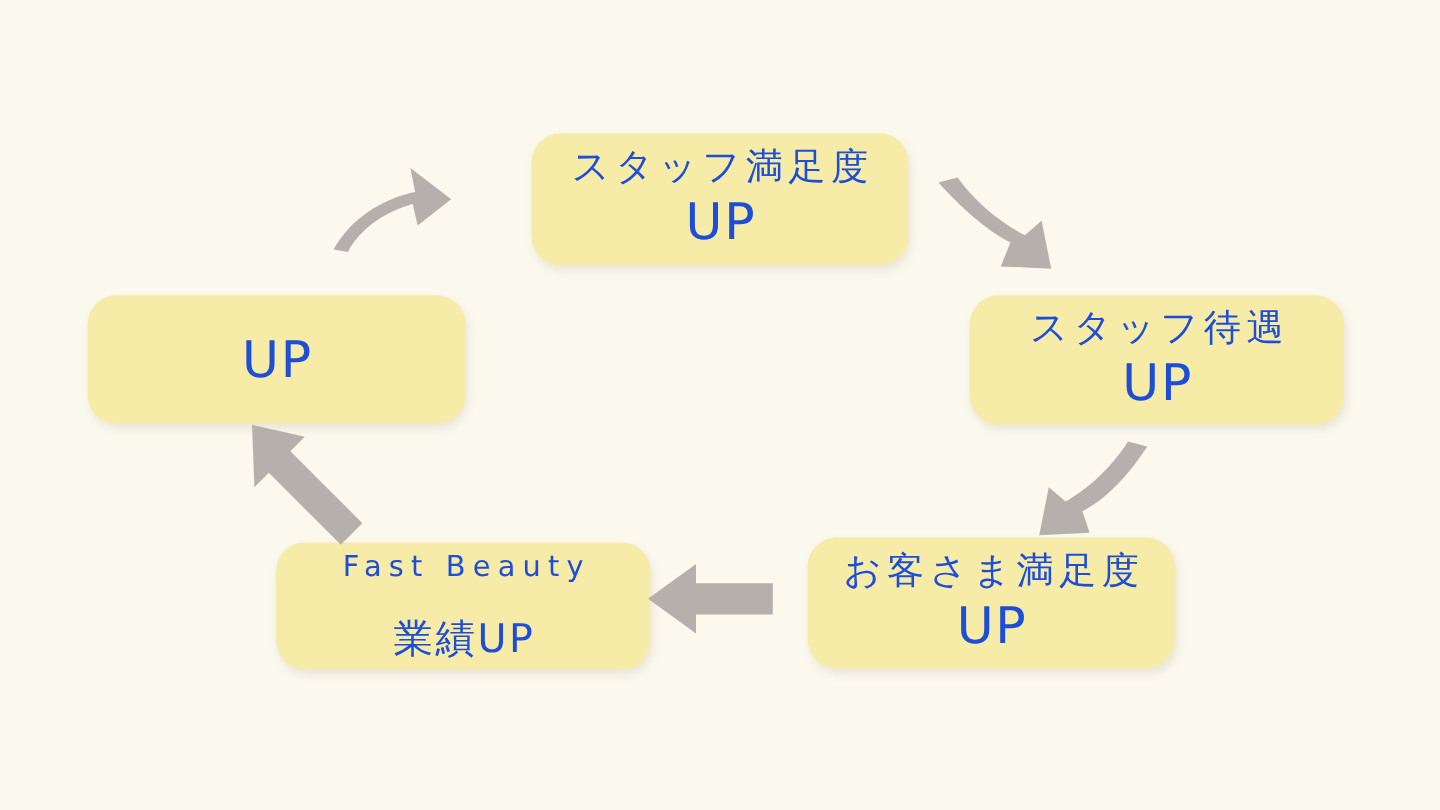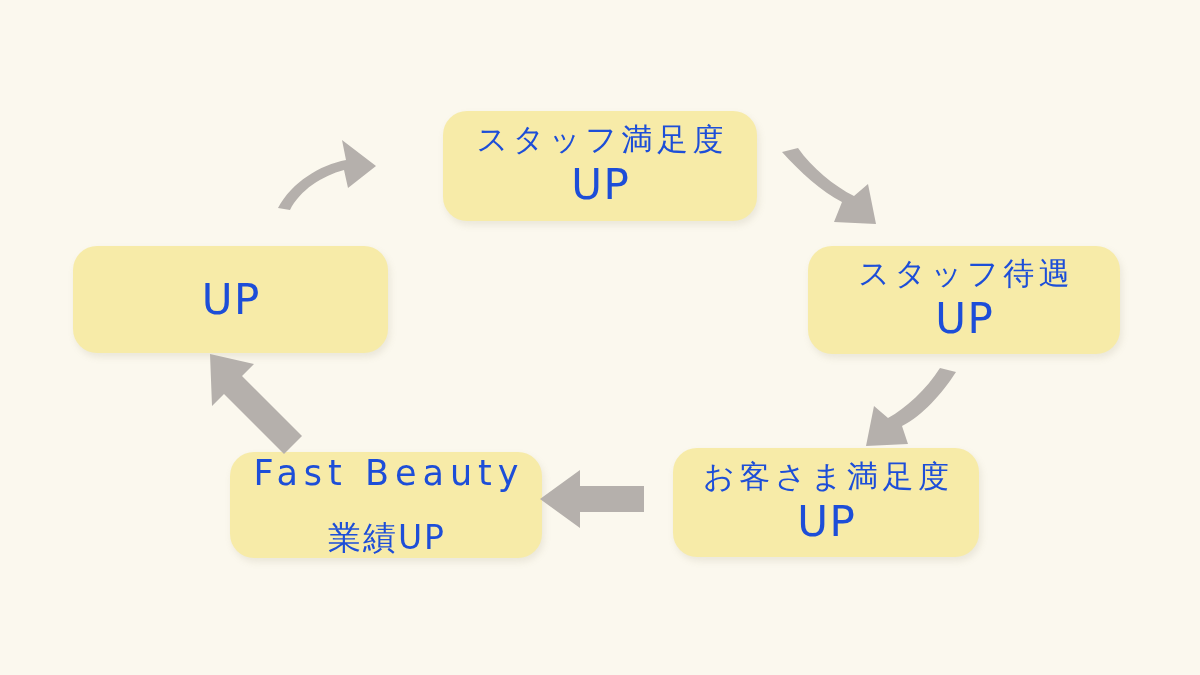--- a/index.html
+++ b/index.html
@@ -45,21 +45,21 @@
     letter-spacing: 4.5px;
     text-indent: 4.5px;
   }
   .line-up {
     font-size: 42px;
     font-weight: 500;
     letter-spacing: 1.5px;
     text-indent: 1.5px;
   }
   .line-latin {
-    font-size: 35px;
+    font-size: 24px;
     font-weight: 500;
     letter-spacing: 6px;
     text-indent: 6px;
   }
   .line-mixed {
     font-size: 33px;
     font-weight: 500;
     letter-spacing: 2px;
     text-indent: 2px;
     margin-top: 24px;

